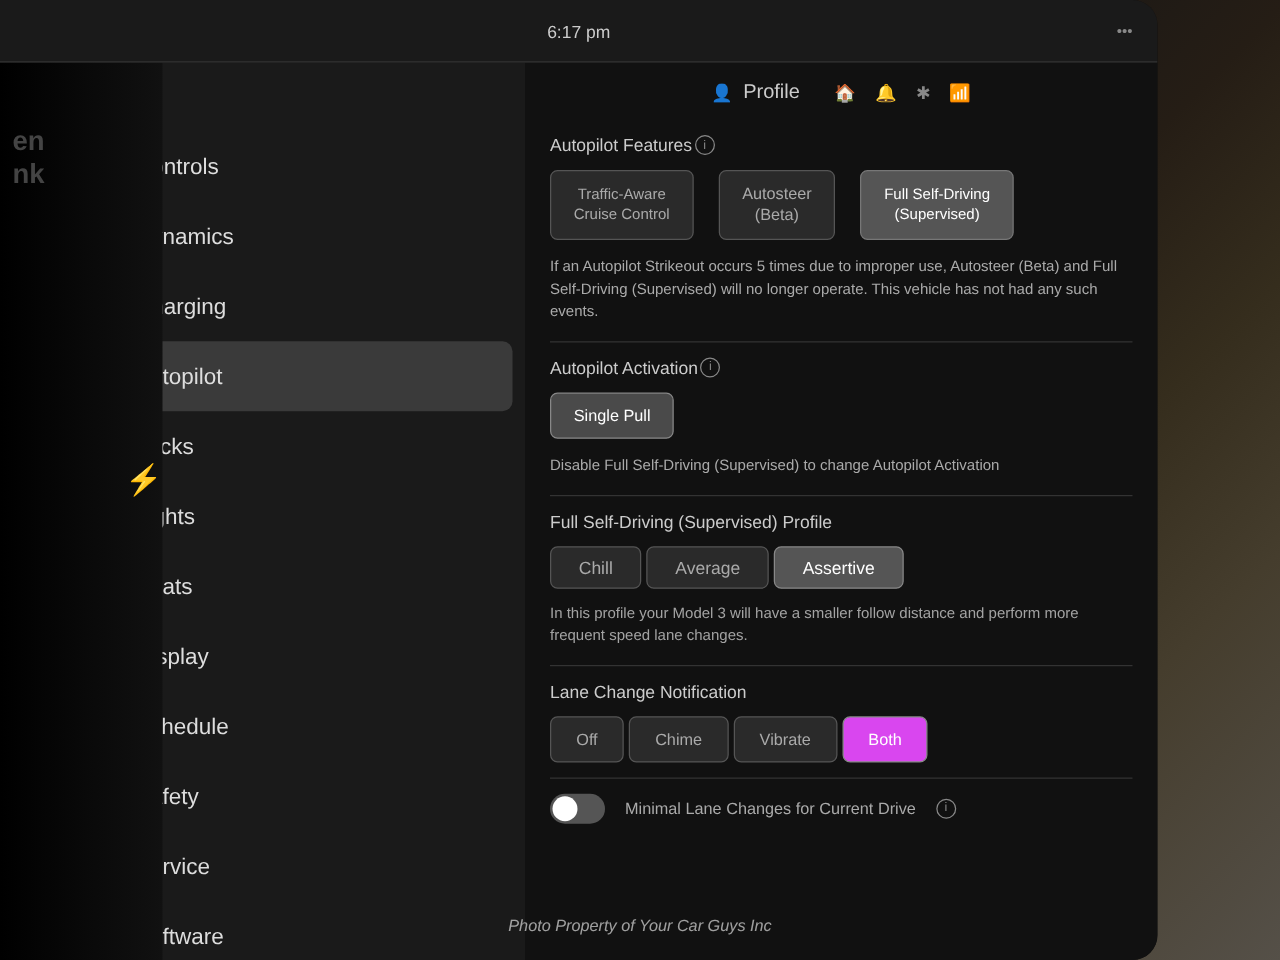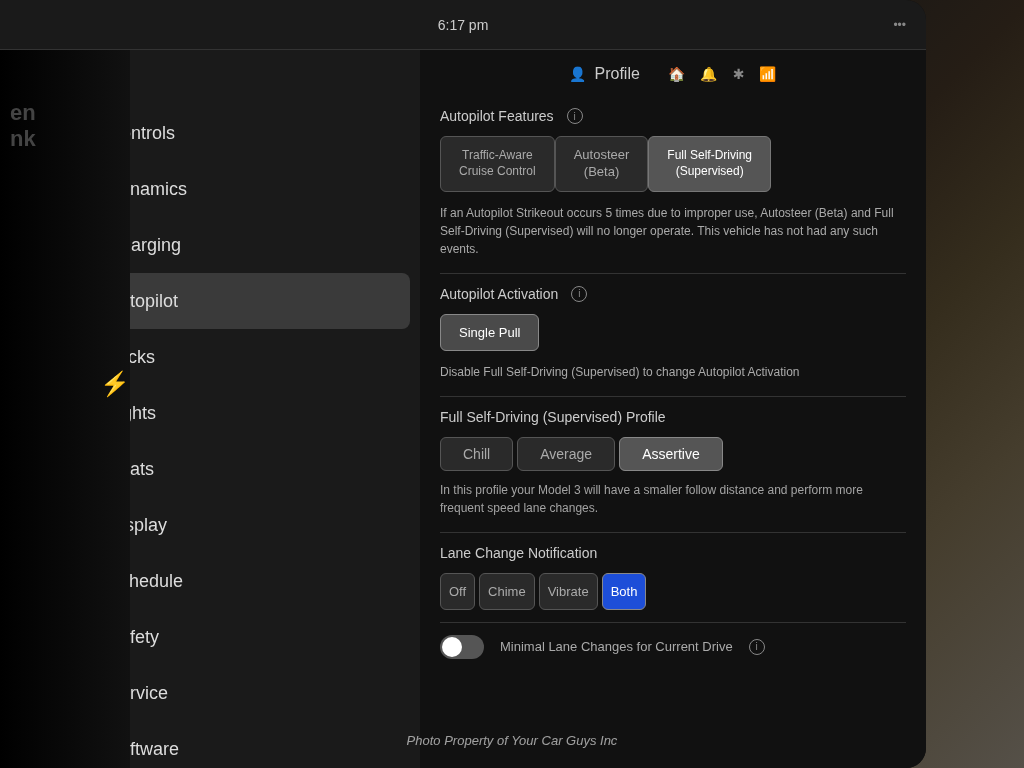--- a/index.html
+++ b/index.html
@@ -164,39 +164,39 @@
       margin-left: 20px;
     }
 
     
     .section-title {
       font-size: 14px;
       color: #ccc;
       margin-bottom: 12px;
       display: flex;
       align-items: center;
-      gap: 13px;
+      gap: 2px;
     }
 
     .info-icon {
       width: 16px;
       height: 16px;
       border: 1px solid #888;
       border-radius: 50%;
       display: inline-flex;
       align-items: center;
       justify-content: center;
       font-size: 10px;
       color: #888;
     }
 
     
     .btn-group {
       display: flex;
-      gap: 0;
+      gap: 20px;
       margin-bottom: 12px;
     }
 
     .btn-group-btn {
       padding: 10px 18px;
       border-radius: 6px;
       border: 1px solid #555;
       background: #2a2a2a;
       color: #aaa;
       font-size: 13px;
@@ -260,31 +260,31 @@
     }
 
     
     .lane-change-group {
       display: flex;
       gap: 4px;
       margin-top: 8px;
     }
 
     .lane-btn {
-      padding: 10px 8px;
+      padding: 10px 20px;
       border-radius: 6px;
       border: 1px solid #555;
       background: #2a2a2a;
       color: #aaa;
       font-size: 13px;
       cursor: pointer;
     }
 
     .lane-btn.active {
-      background: #1d4ed8;
+      background: #d946ef;
       color: #fff;
       border-color: #888;
     }
 
     
     .toggle-row {
       display: flex;
       align-items: center;
       gap: 16px;
       margin-top: 10px;

